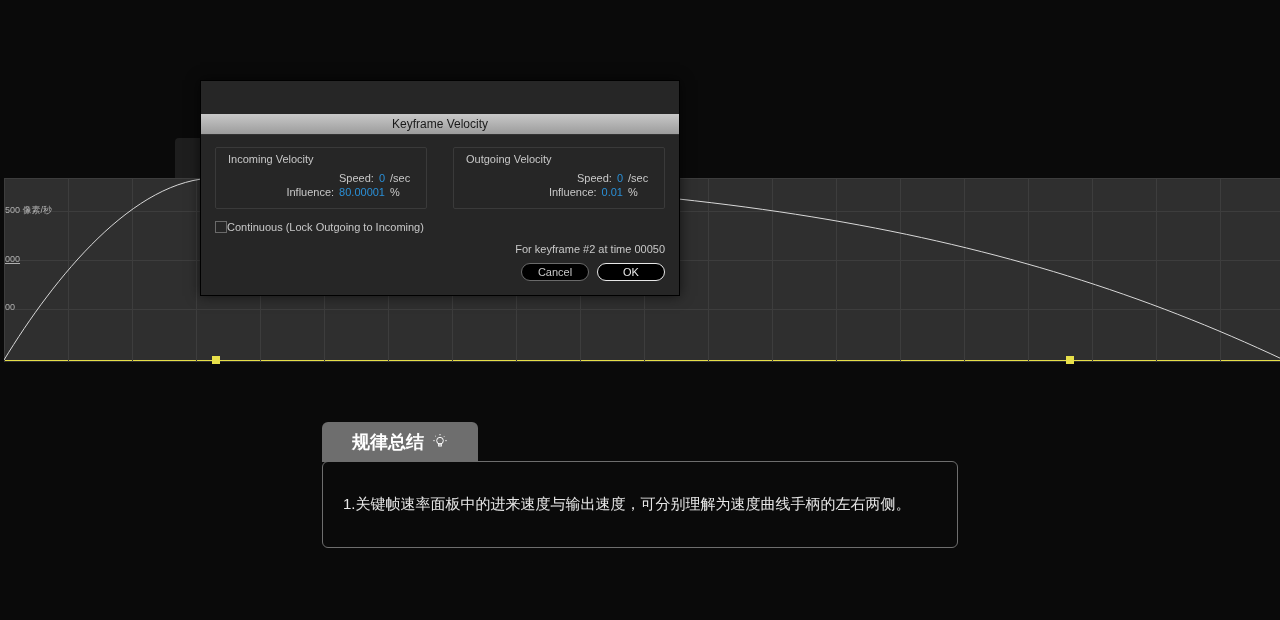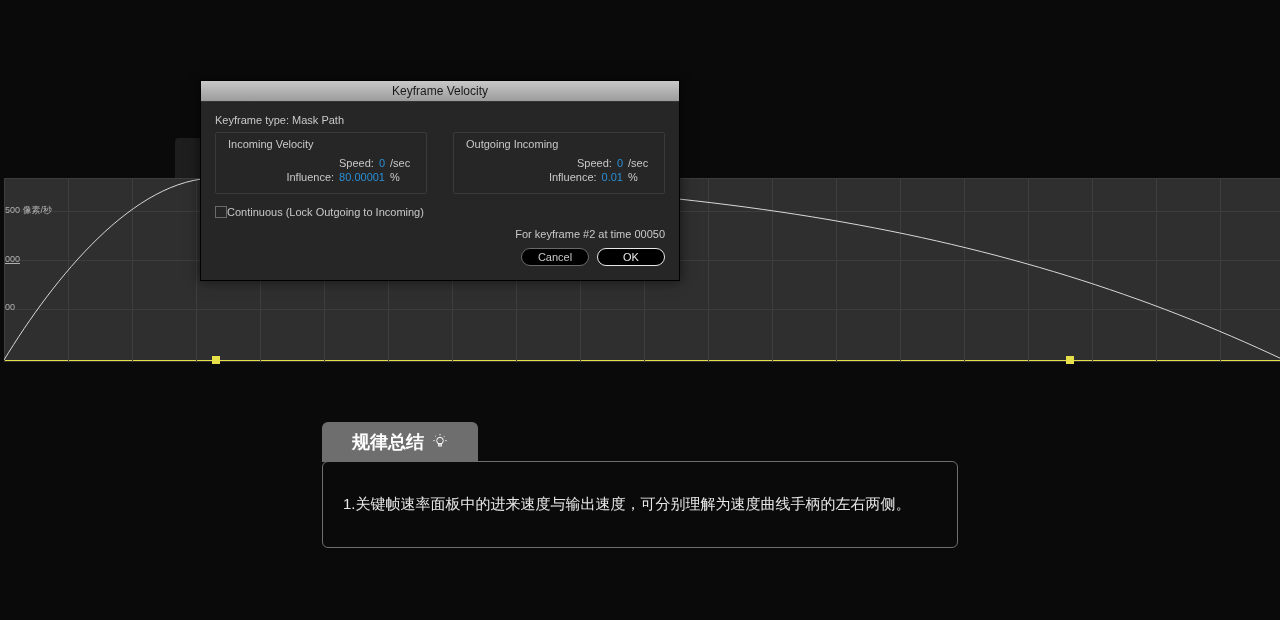--- a/index.html
+++ b/index.html
@@ -72,20 +72,21 @@
     box-shadow: 0 0 12px rgba(0,0,0,0.6);
     z-index: 10;
   }
   .dialog-title {
     background: linear-gradient(#c8c8c8, #9c9c9c);
     color: #1a1a1a;
     font-size: 12px;
     text-align: center;
     padding: 3px 0;
     border-bottom: 1px solid #333;
+    margin-top: 33px;
   }
   .dialog-body {
     padding: 12px 14px 14px 14px;
     color: #c8c8c8;
     font-size: 11px;
   }
   .kf-type {
     margin-bottom: 6px;
   }
   .velocity-row {
@@ -257,42 +258,38 @@
     <path d="M 0 182 C 50 100, 130 0, 212 0 C 700 0, 1000 50, 1280 182" stroke="#d8d8d8" stroke-width="1" fill="none"></path>
   </svg>
 
   <div class="kf-handle" style="left:212px; top:182px;"></div>
   <div class="kf-handle" style="left:1066px; top:182px;"></div>
 </div>
 
 <div class="dialog">
   <div class="dialog-title">Keyframe Velocity</div>
   <div class="dialog-body">
-    <div class="kf-type">
-      <span>Keyframe type:</span>
-      <span>Mask Path</span>
-    </div>
 
     <div class="velocity-row">
       <div class="velocity-group">
         <span class="group-title">Incoming Velocity</span>
         <div class="field-row">
           <span class="field-label">Speed:</span>
           <span class="field-value">0</span>
           <span class="field-unit">/sec</span>
         </div>
         <div class="field-row">
           <span class="field-label">Influence:</span>
           <span class="field-value">80.00001</span>
           <span class="field-unit">%</span>
         </div>
       </div>
 
       <div class="velocity-group">
-        <span class="group-title">Outgoing Incoming</span>
+        <span class="group-title">Outgoing Velocity</span>
         <div class="field-row">
           <span class="field-label">Speed:</span>
           <span class="field-value">0</span>
           <span class="field-unit">/sec</span>
         </div>
         <div class="field-row">
           <span class="field-label">Influence:</span>
           <span class="field-value">0.01</span>
           <span class="field-unit">%</span>
         </div>

